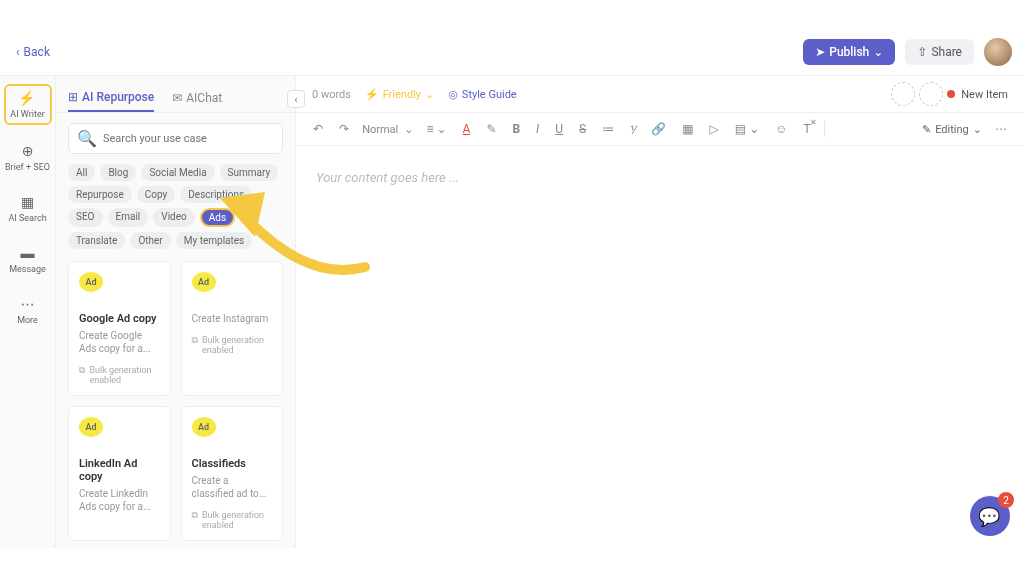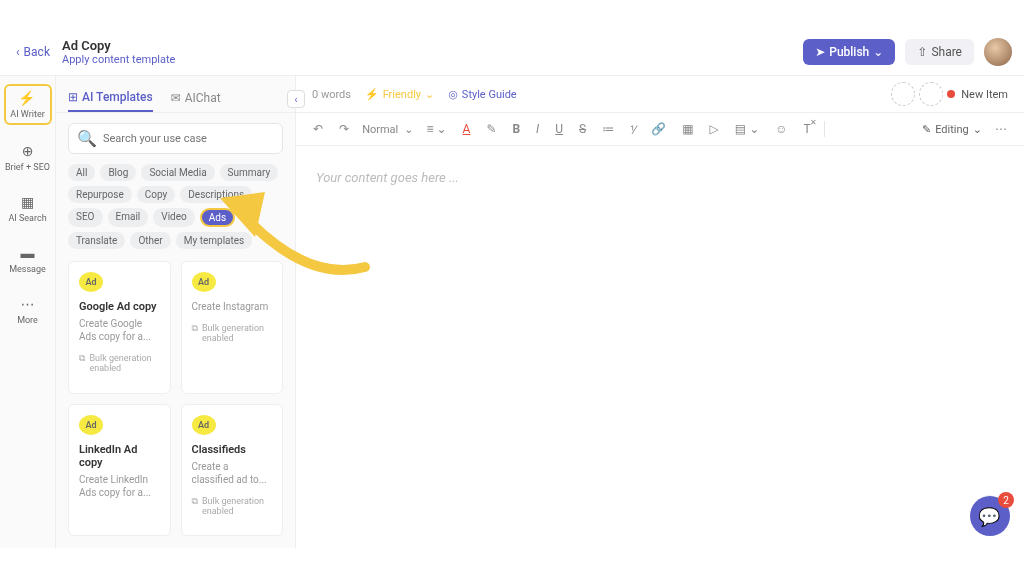--- a/index.html
+++ b/index.html
@@ -25,21 +25,21 @@
 .tabs{display:flex;padding:8px 12px 0;gap:18px;border-bottom:1px solid #eee}
 .tab{font-size:12px;color:#888;padding:6px 0;display:flex;align-items:center;gap:4px;cursor:pointer}
 .tab.active{color:#5b5fc7;border-bottom:2px solid #5b5fc7;font-weight:500}
 .search{margin:10px 12px;background:#fff;border:1px solid #e5e5e5;border-radius:6px;display:flex;align-items:center;padding:5px 8px;gap:6px}
 .search input{border:none;outline:none;font-size:11px;flex:1;color:#666}
 .chips{padding:0 12px;display:flex;flex-wrap:wrap;gap:5px}
 .chip{background:#eceef0;color:#666;font-size:10px;padding:3px 8px;border-radius:10px;cursor:pointer}
 .chip.selected{background:#5b5fc7;color:#fff;border:2px solid #f5c842;padding:2px 7px}
 .cards{padding:12px;display:grid;grid-template-columns:1fr 1fr;gap:10px;overflow-y:auto;flex:1}
 .card{background:#fff;border:1px solid #eee;border-radius:6px;padding:10px;font-size:11px}
-.card-icon{width:24px;height:20px;background:#f5e942;border-radius:50%;display:flex;align-items:center;justify-content:center;font-size:9px;color:#666;margin-bottom:8px;font-weight:600}
+.card-icon{width:24px;height:20px;background:#f5e942;border-radius:50%;display:flex;align-items:center;justify-content:center;font-size:9px;color:#666;margin-bottom:20px;font-weight:600}
 .card-title{font-weight:600;color:#333;font-size:11px;margin-bottom:4px}
 .card-desc{color:#999;font-size:10px;line-height:1.3;margin-bottom:10px}
 .card-meta{color:#aaa;font-size:9px;display:flex;gap:4px;align-items:flex-start}
 .collapse-btn{position:absolute;right:-10px;top:14px;width:18px;height:18px;background:#fff;border:1px solid #ddd;border-radius:4px;display:flex;align-items:center;justify-content:center;font-size:10px;color:#5b5fc7;cursor:pointer}
 .editor{flex:1;display:flex;flex-direction:column}
 .editor-top{height:36px;display:flex;align-items:center;padding:0 16px;gap:14px;font-size:11px;color:#888}
 .words{color:#999}
 .friendly{color:#f5c842;display:flex;align-items:center;gap:4px;cursor:pointer}
 .style-guide{color:#5b5fc7;display:flex;align-items:center;gap:4px;cursor:pointer}
 .editor-top-right{margin-left:auto;display:flex;align-items:center;gap:4px}
@@ -67,24 +67,20 @@
 
 <div class="topbar"></div>
 
 <div class="app">
 
   <div class="header">
     <div class="back">
       <span>‹</span>
       <span>Back</span>
     </div>
-    <div class="title-block">
-      <div class="title">Ad Copy</div>
-      <div class="subtitle">Apply content template</div>
-    </div>
     <div class="header-right">
       <button class="publish-btn">
         <span>➤</span>
         <span>Publish</span>
         <span>⌄</span>
       </button>
       <button class="share-btn">
         <span>⇧</span>
         <span>Share</span>
       </button>
@@ -115,21 +111,21 @@
           <div class="nav-icon ">⋯</div>
           <span>More</span>
         </div>
       </div>
 
     <div class="panel">
       <div class="collapse-btn">‹</div>
       <div class="tabs">
         <div class="tab active">
           <span>⊞</span>
-          <span>AI Templates</span>
+          <span>AI Repurpose</span>
         </div>
         <div class="tab">
           <span>✉</span>
           <span>AIChat</span>
         </div>
       </div>
       <div class="search">
         <span>🔍</span>
         <input placeholder="Search your use case" style="">
       </div>

